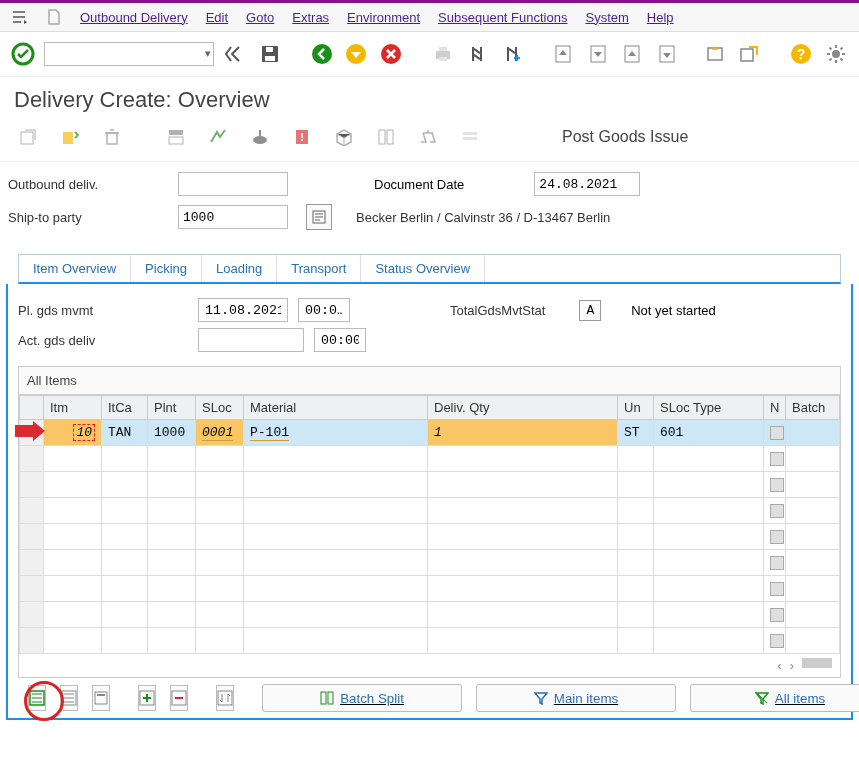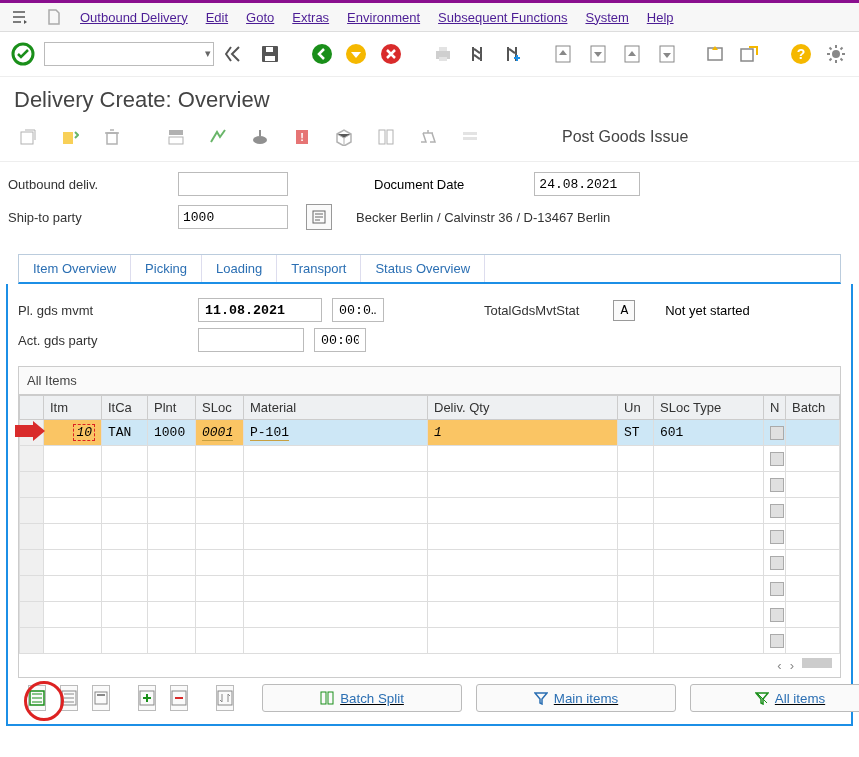--- a/index.html
+++ b/index.html
@@ -21,21 +21,21 @@
     .header-form { padding: 10px 8px; }
     .hf-row { display: flex; align-items: center; margin-bottom: 8px; }
     .hf-label { width: 170px; color: #333; }
     .hf-input { height: 24px; border: 1px solid #bbb; padding: 0 4px; font-family: 'Courier New', monospace; font-size: 13px; background: #fff; }
     .hf-sq { width: 26px; height: 26px; border: 1px solid #999; margin-left: 18px; display: inline-flex; align-items: center; justify-content: center; background: #fafafa; }
     .hf-text { margin-left: 24px; color: #333; }
     .hf-col2-label { margin-left: 24px; }
     .tabs { display: flex; border: 1px solid #bcd; margin: 6px 6px 0 18px; width: calc(100% - 36px); border-bottom: 2px solid #1c8fe6; background: #fff; }
     .tab { padding: 6px 14px; border-right: 1px solid #dde; color: #2b6fb3; white-space: nowrap; }
     .tab.active { background: #1c8fe6; color: #fff; }
-    .tab-body { border-left: 2px solid #1c8fe6; border-right: 2px solid #1c8fe6; border-bottom: 2px solid #1c8fe6; margin: 0 6px 6px 6px; padding: 14px 10px 6px; }
+    .tab-body { border-left: 2px solid #1c8fe6; border-right: 2px solid #1c8fe6; border-bottom: 2px solid #1c8fe6; margin: 0 6px 6px 6px; padding: 14px 10px 0; }
     .gm-row { display: flex; align-items: center; gap: 10px; margin-bottom: 6px; }
     .gm-label { width: 170px; color: #333; }
     .gm-input { height: 24px; border: 1px solid #bbb; padding: 0 6px; font-family: 'Courier New', monospace; background: #fff; }
     .gm-stat-label { margin-left: 90px; color: #333; }
     .gm-stat-val { margin-left: 24px; border: 1px solid #999; padding: 2px 6px; font-family: 'Courier New', monospace; background: #fafafa; display: inline-block; min-width: 18px; text-align: center; }
     .items-wrap { border: 1px solid #ccc; margin-top: 14px; }
     .items-title { padding: 6px 8px; color: #444; border-bottom: 1px solid #ccc; background: #fafafa; }
     .grid { border-collapse: collapse; width: 100%; table-layout: fixed; font-family: 'Courier New', monospace; font-size: 13px; }
     .grid th { background: #eef0f2; border: 1px solid #ccc; padding: 4px 6px; text-align: left; font-weight: normal; font-family: Arial, sans-serif; color: #333; }
     .grid td { border: 1px solid #ddd; height: 26px; padding: 3px 6px; vertical-align: middle; }
@@ -290,28 +290,28 @@
   <div class="tab">Picking</div>
   <div class="tab">Loading</div>
   <div class="tab">Transport</div>
   <div class="tab">Status Overview</div>
 </div>
 
 <div class="tab-body">
 
   <div class="gm-row">
     <span class="gm-label">Pl. gds mvmt</span>
-    <input class="gm-input" style="width: 124px; font-weight: bold;" value="11.08.2021">
+    <input class="gm-input" style="width: 90px;" value="11.08.2021">
     <input class="gm-input" style="width: 52px;" value="00:0…">
     <span class="gm-stat-label">TotalGdsMvtStat</span>
     <span class="gm-stat-val">A</span>
     <span style="margin-left:20px">Not yet started</span>
   </div>
   <div class="gm-row">
-    <span class="gm-label">Act. gds party</span>
+    <span class="gm-label">Act. gds deliv</span>
     <input class="gm-input" style="width: 106px;" value="">
     <input class="gm-input" style="width: 52px;" value="00:00">
   </div>
 
   <div class="items-wrap">
     <div class="items-title">All Items</div>
     <div style="position:relative">
       <svg id="arrow-marker" width="30" height="20" viewBox="0 0 30 20" style="top:28px">
         <rect x="0" y="4" width="18" height="12" fill="#d92b2b"></rect>
         <path d="M18 0l12 10-12 10z" fill="#d92b2b"></path>

